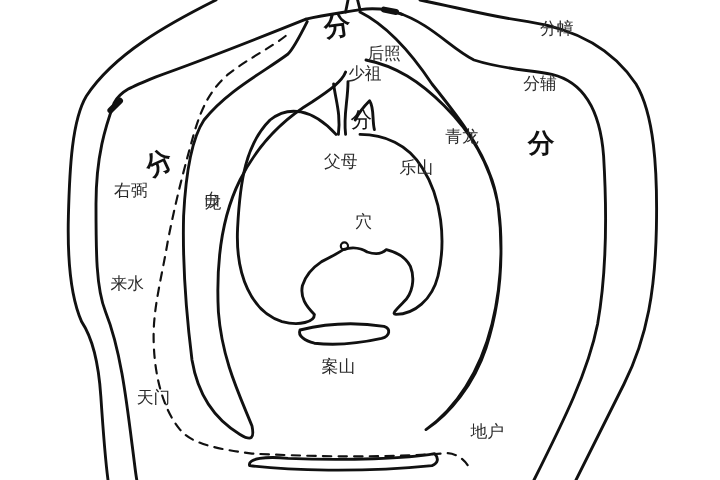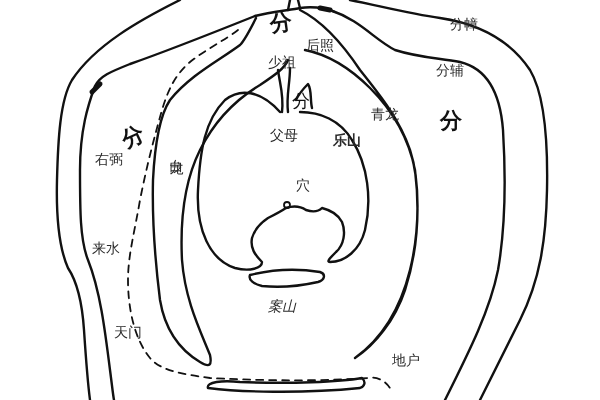--- a/index.html
+++ b/index.html
@@ -65,25 +65,25 @@
     <path stroke-dasharray="7 6" stroke-width="1.8" d="M238 30 C225 40,205 50,190 62 C175 75,168 90,162 110 C155 135,148 160,140 200 C135 230,128 255,128 280 C128 310,135 340,150 358 C160 370,180 374,210 378 C250 380,310 382,368 378 C378 376,388 382,392 392"></path>
   </svg>
 
   <span class="glyph" style="left:270px;top:12px;transform:rotate(-8deg);">分</span>
   <span class="glyph" style="left:440px;top:110px;">分</span>
   <span class="glyph" style="left:122px;top:126px;transform:rotate(-25deg);">分</span>
   <span class="glyph" style="left:292px;top:92px;font-size:18px;font-weight:normal;">分</span>
 
   <span class="lbl" style="left:414px;top:17px;margin-left:36px;">分幛</span>
   <span class="lbl" style="left:306px;top:38px;">后照</span>
-  <span class="lbl" style="left:268px;top:55px;">少祖</span>
+  <span class="lbl" style="left:290px;top:55px;">少祖</span>
   <span class="lbl" style="left:436px;top:63px;">分辅</span>
   <span class="lbl" style="left:371px;top:107px;text-align:right;">青龙</span>
   <span class="lbl" style="left:270px;top:128px;">父母</span>
-  <span class="lbl" style="left:333px;top:133px;font-weight:bold;">乐山</span>
+  <span class="lbl" style="left:333px;top:133px;">乐山</span>
   <span class="lbl vert" style="left:170px;top:148px;">白龙</span>
   <span class="lbl" style="left:95px;top:152px;">右弼</span>
   <span class="lbl" style="left:296px;top:178px;">穴</span>
-  <span class="lbl" style="left:92px;top:230px;margin-top:11px;">来水</span>
-  <span class="lbl" style="left:268px;top:299px;font-style:italic;">案山</span>
+  <span class="lbl" style="left:92px;top:230px;">来水</span>
+  <span class="lbl" style="left:268px;top:299px;">案山</span>
   <span class="lbl" style="left:114px;top:325px;">天门</span>
   <span class="lbl" style="left:392px;top:353px;">地户</span>
 </div>
 
 </body></html>

